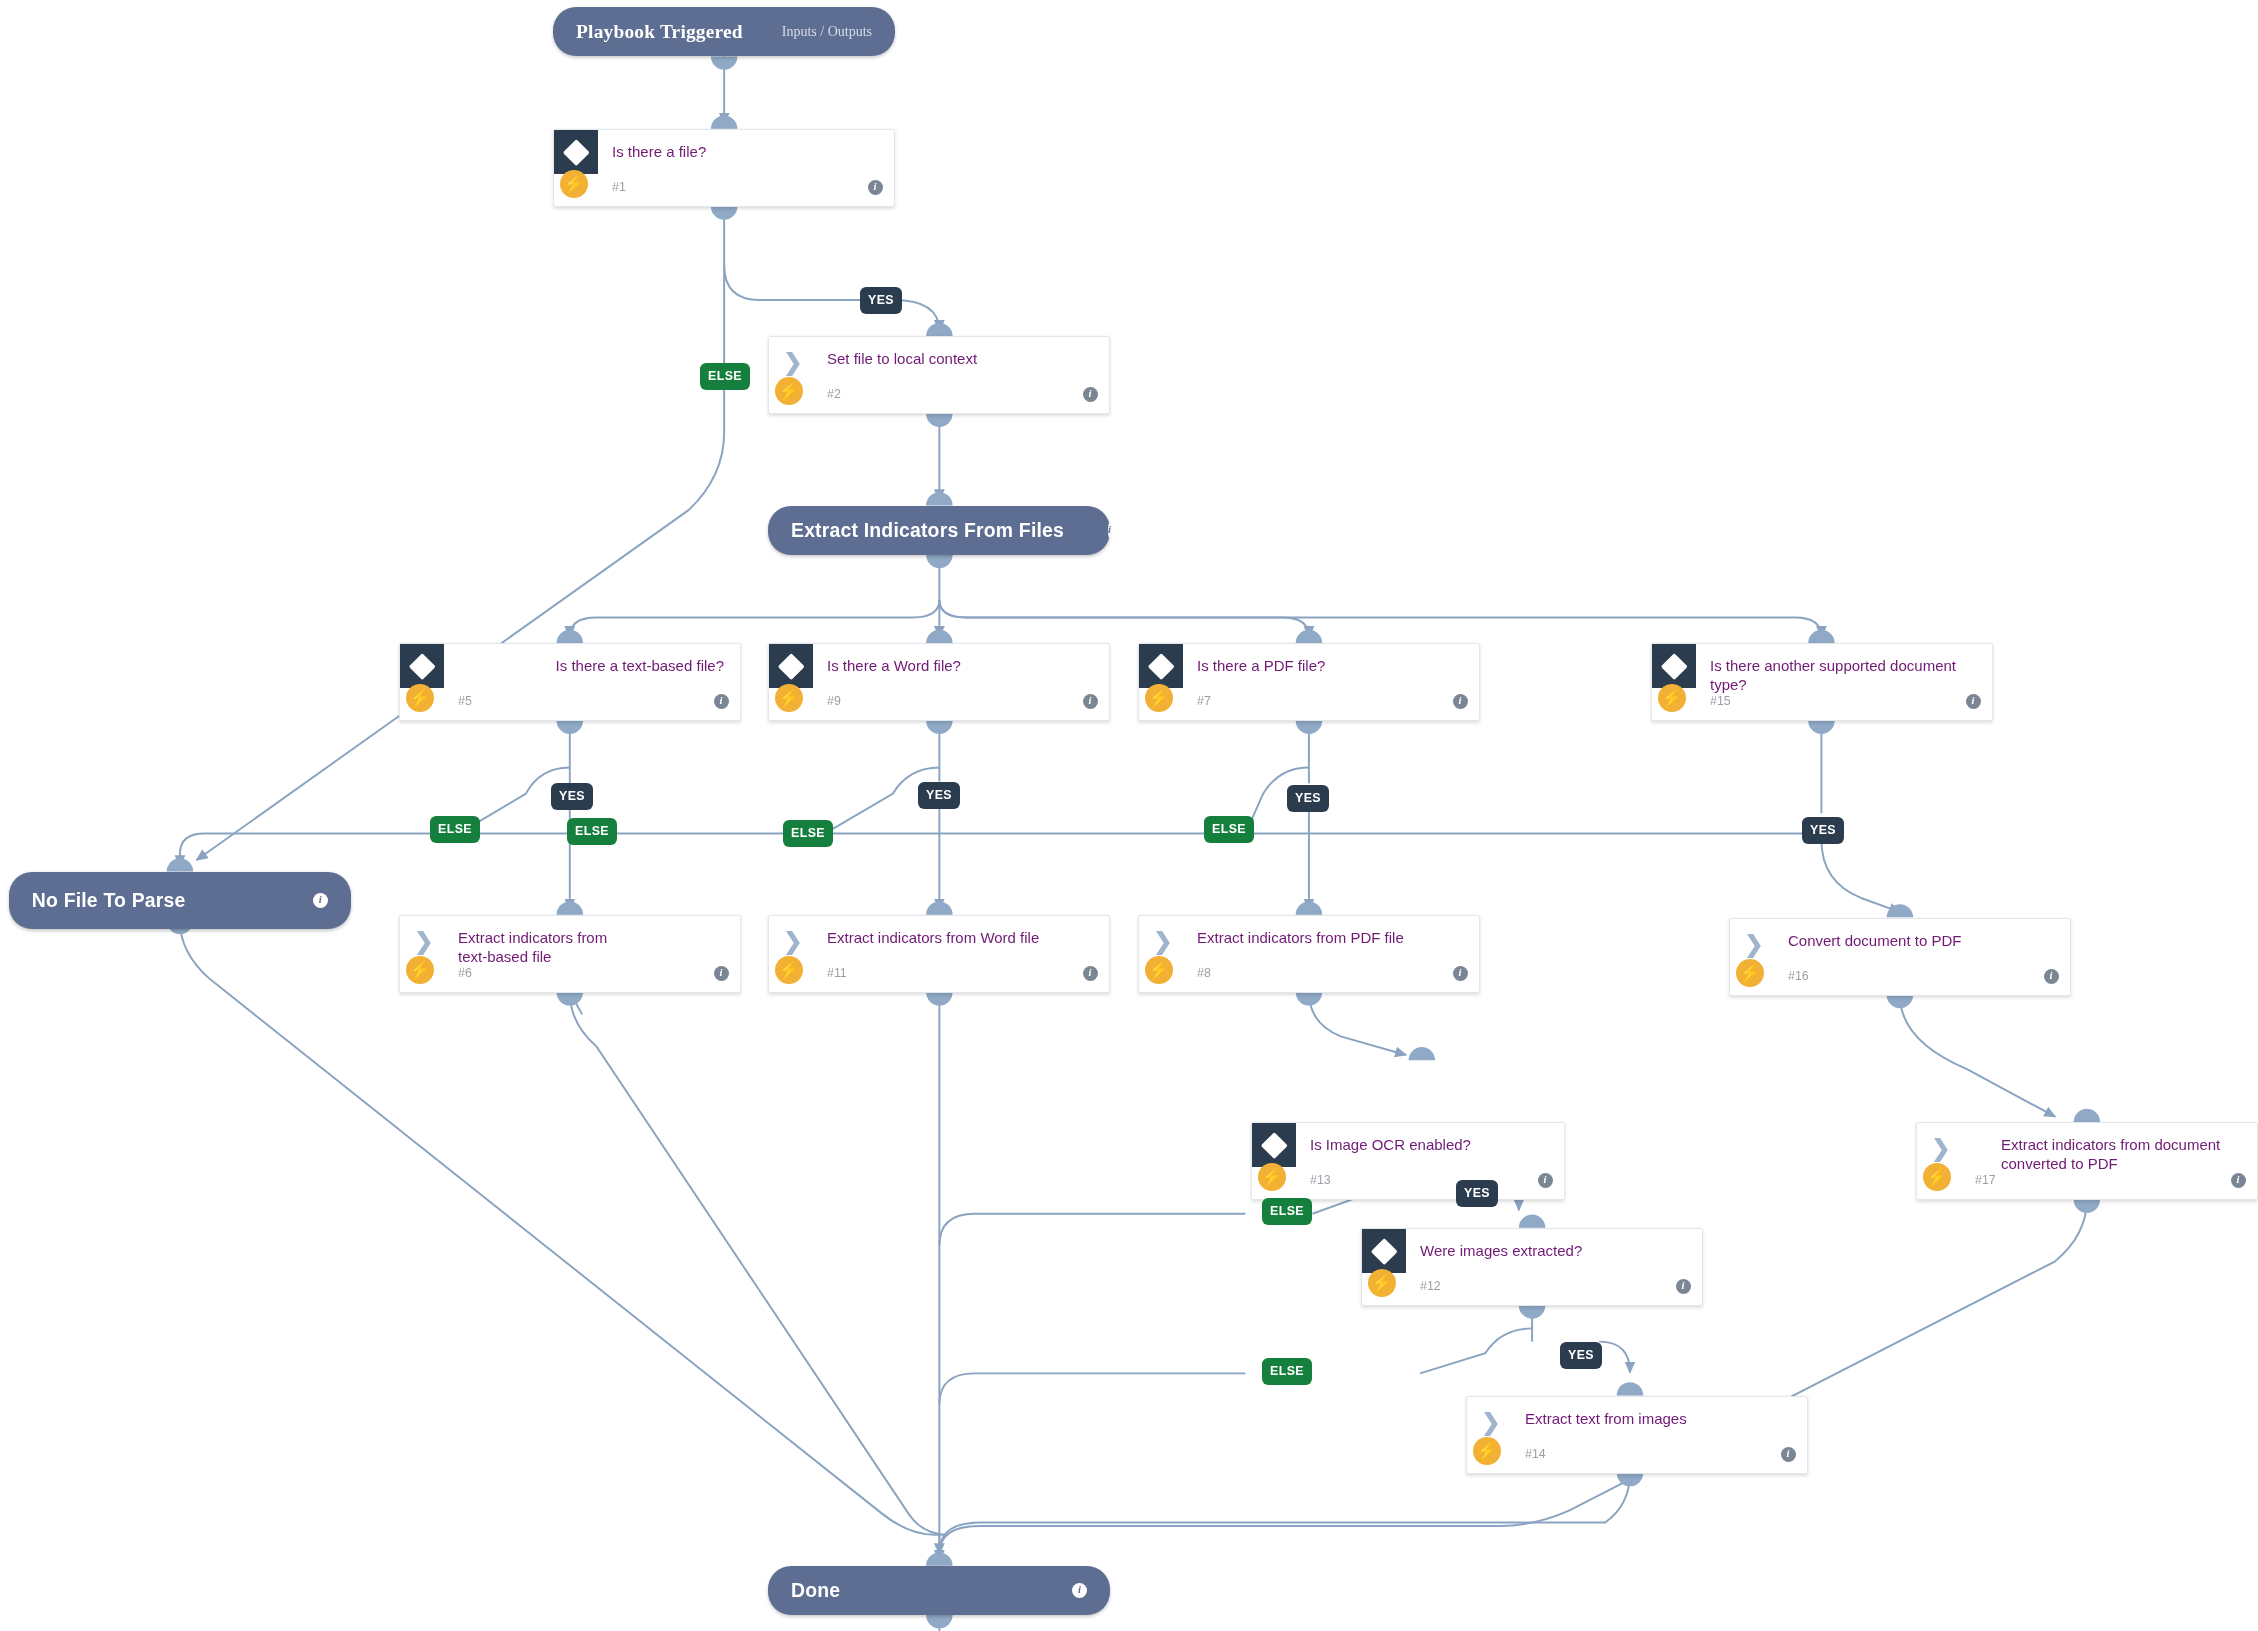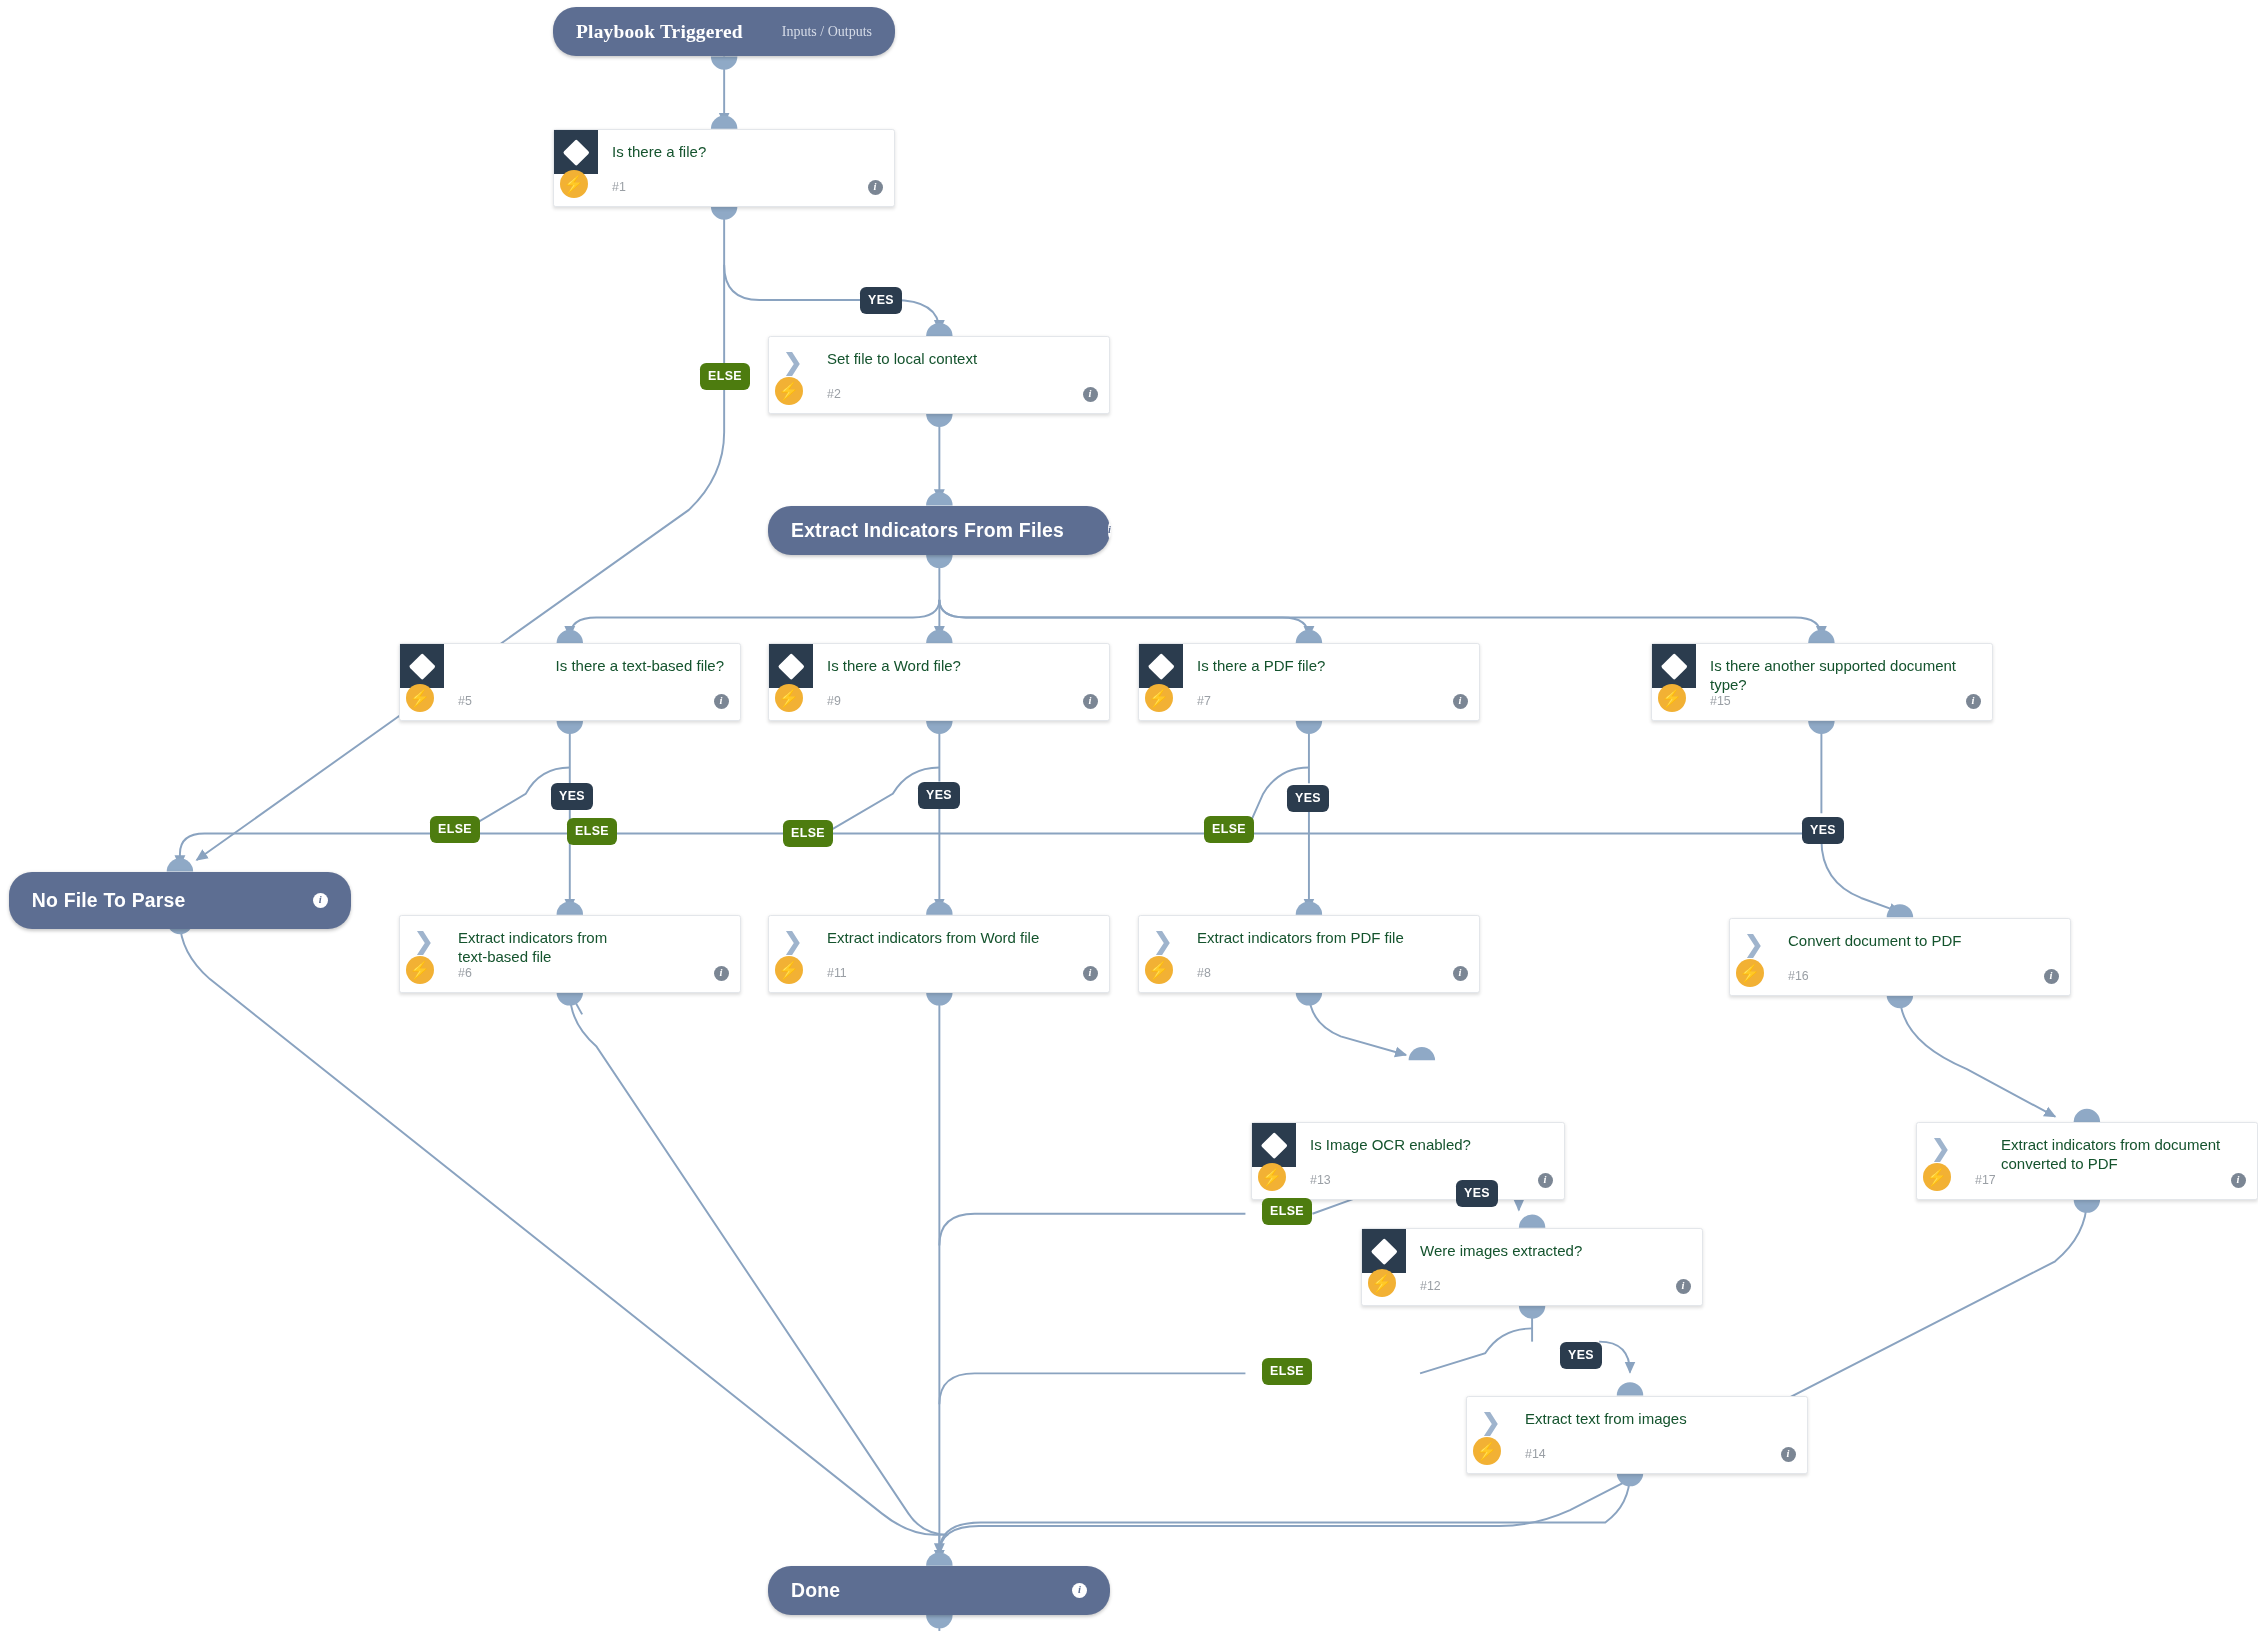--- a/index.html
+++ b/index.html
@@ -91,21 +91,21 @@
     font-size: 23px;
     line-height: 1;
     font-weight: bold;
   }
   .card .title {
     position: absolute;
     left: 58px;
     top: 11.5px;
     right: 16px;
     font-size: 15px;
-    color: #14532d;
+    color: #701a75;
     line-height: 1.28;
   }
   .card.cond .title { left: 58px; }
   .card .bolt {
     position: absolute;
     left: 6.2px;
     bottom: 8px;
     width: 28px;
     height: 28px;
     background: #f2b134;
@@ -158,21 +158,21 @@
     border-radius: 6.2px;
     display: flex;
     align-items: center;
     justify-content: center;
     box-sizing: border-box;
     height: 26.5px;
     min-width: 34px;
     padding: 0 8px;
   }
   .blabel.yes { background: #2b3c4e; }
-  .blabel.els { background: #4d7c0f; }
+  .blabel.els { background: #15803d; }
 </style>
 </head>
 <body>
 
 <div id="canvas">
 
   <svg id="edges" viewBox="0 0 2560 1849" xmlns="http://www.w3.org/2000/svg">
     <defs>
       <marker id="arr" viewBox="0 0 10 10" refX="8" refY="5" markerWidth="7" markerHeight="7" orient="auto-start-reverse">
         <path d="M 0 1 L 9 5 L 0 9 z" fill="#8aa3c0"></path>

